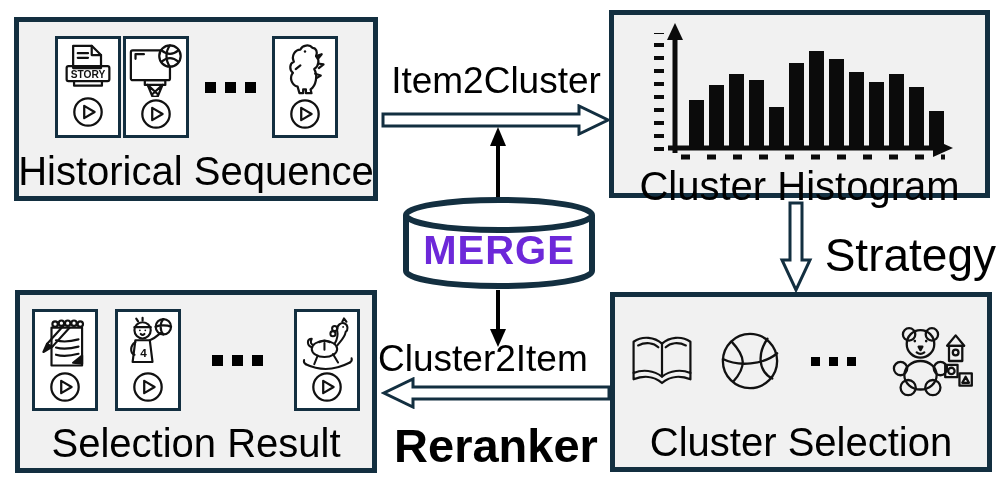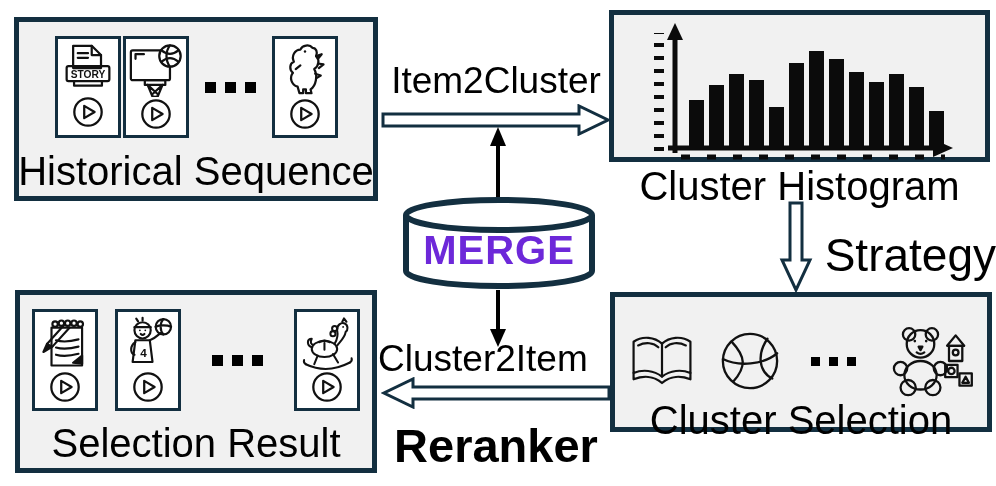--- a/index.html
+++ b/index.html
@@ -108,21 +108,21 @@
               <circle cx="18" cy="18" r="14.5"></circle>
               <path d="M14,11.5 L25,18 L14,24.5 Z"></path>
             </g>
           </svg>
         </div>
       </div>
     </div>
     <div class="panel-label">Historical Sequence</div>
   </div>
 
-  <div class="panel" style="left:609px; top:10px; width:381px; height:152px;">
+  <div class="panel" style="left:609px; top:10px; width:381px; height:188px;">
     <div style="margin-top:8px;">
       <svg width="330" height="142" viewBox="0 0 330 142">
         <line x1="24" y1="128" x2="24" y2="10" stroke="#0b0b0b" stroke-width="10" stroke-dasharray="4 9"></line>
         <line x1="40" y1="130" x2="40" y2="12" stroke="#0b0b0b" stroke-width="5"></line>
         <polygon points="40,0 32,17 48,17" fill="#0b0b0b"></polygon>
         <line x1="33" y1="125" x2="303" y2="125" stroke="#0b0b0b" stroke-width="5"></line>
         <polygon points="318,125 298,116 298,134" fill="#0b0b0b"></polygon>
         <line x1="46" y1="134" x2="310" y2="134" stroke="#0b0b0b" stroke-width="5" stroke-dasharray="9 17"></line>
         <g>
             <rect x="54" y="77" width="15" height="48" fill="#0b0b0b"></rect>
@@ -228,21 +228,21 @@
               <circle cx="18" cy="18" r="14.5"></circle>
               <path d="M14,11.5 L25,18 L14,24.5 Z"></path>
             </g>
           </svg>
         </div>
       </div>
     </div>
     <div class="panel-label">Selection Result</div>
   </div>
 
-  <div class="panel" style="left:610px; top:292px; width:382px; height:140px;">
+  <div class="panel" style="left:610px; top:292px; width:382px; height:180px;">
     <div class="cards-row" style="gap:24px; margin-top:26px;">
       <div>
         <svg width="66" height="58" viewBox="0 0 72 62">
           <g class="stroke-icon" stroke-width="3">
             <path d="M5,10 C15,3 28,5 36,12 C44,5 57,3 67,10 L67,44 C57,40 45,41 36,48 C27,41 15,40 5,44 Z"></path>
             <path d="M36,12 L36,48"></path>
             <path d="M10,14 C18,10 27,11 32,16 M62,14 C54,10 45,11 40,16"></path>
             <path d="M5,44 V51 C15,47 27,47 36,55 C45,47 57,47 67,51 V44"></path>
           </g>
         </svg>

